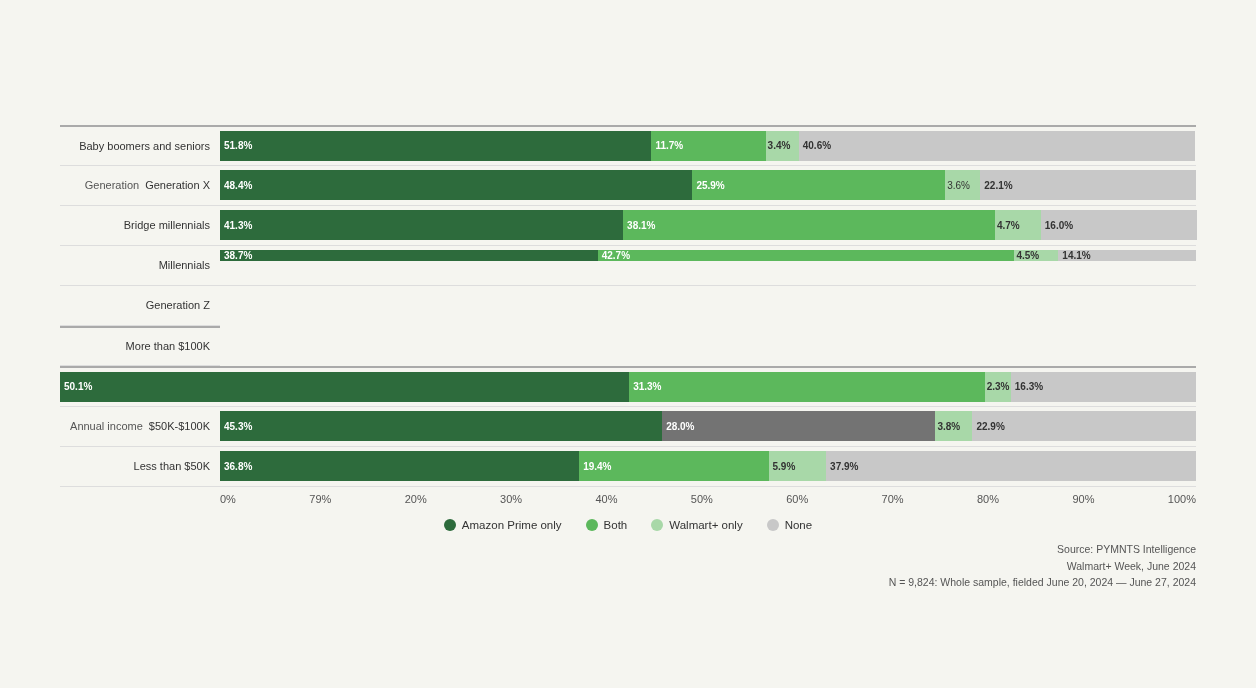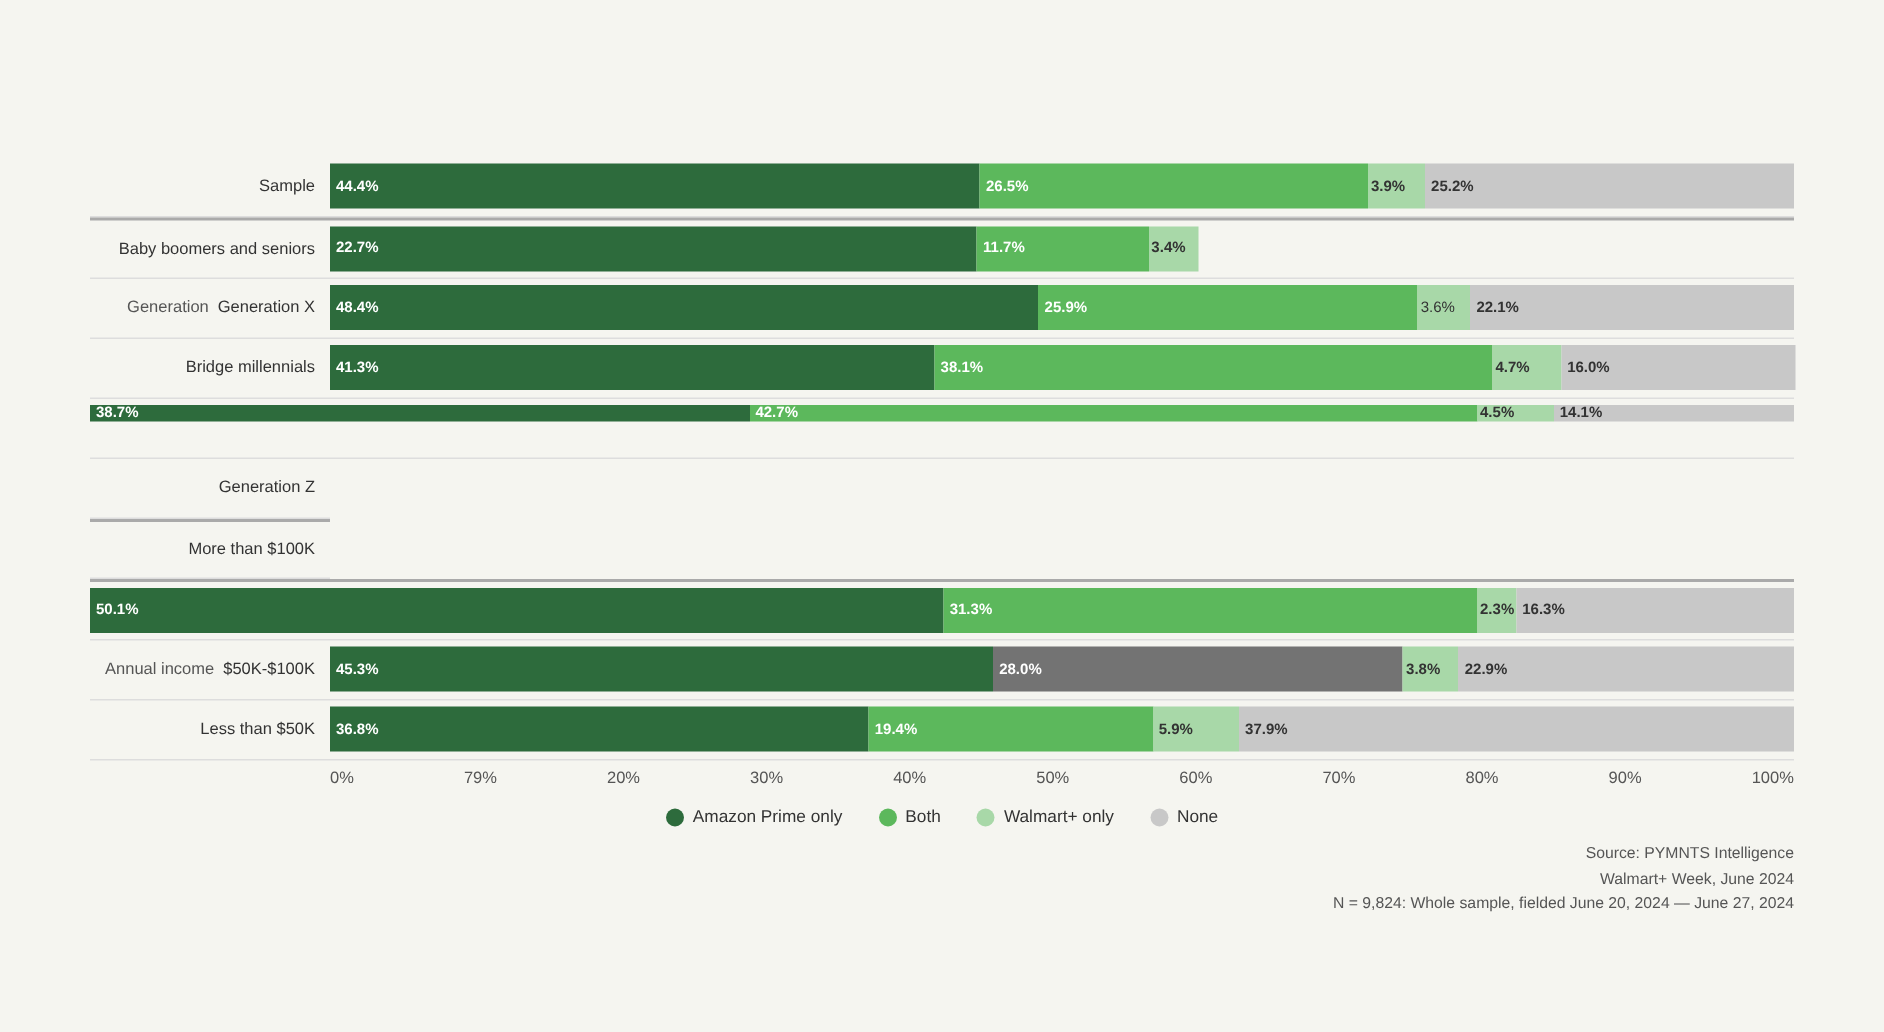--- a/index.html
+++ b/index.html
@@ -94,56 +94,38 @@
 </head>
 <body>
 
 <div class="chart-container">
   <div class="figure-label"></div>
   <div class="chart-title"></div>
   <div class="chart-subtitle"></div>
 
   <div id="bar-chart" style="width:100%;">
 
-  <div style="display: flex; flex-direction: row; align-items: stretch;">
-        <div style="width: 160px; flex-shrink: 0; display: flex; align-items: center; justify-content: flex-end; padding-right: 10px; border-bottom: 1px solid rgb(221, 221, 221); min-height: 40px;">
-          <span class="row-label-text">Sample</span>
-        </div>
-        <div style="flex: 1 1 0%; border-bottom: 1px solid rgb(221, 221, 221); display: flex; align-items: center; min-height: 40px; padding-top: 4px; padding-bottom: 4px;">
-          <div style="display: flex; flex-direction: row; width: 100%; height: 30px; align-items: stretch;">
-            <div style="width: 44.4%; background: rgb(45, 107, 60); display: flex; align-items: center; overflow: visible; flex-shrink: 0;">
-              <span style="font-size: 10px; font-weight: 600; padding-left: 4px; white-space: nowrap; color: rgb(255, 255, 255);">44.4%</span>
-            </div>
-            <div style="width: 26.5%; background: rgb(92, 184, 92); display: flex; align-items: center; overflow: visible; flex-shrink: 0;">
-              <span style="font-size: 10px; font-weight: 600; padding-left: 4px; white-space: nowrap; color: rgb(255, 255, 255);">26.5%</span>
-            </div>
-            <div style="width: 3.9%; background: rgb(168, 216, 168); display: flex; align-items: center; overflow: visible; flex-shrink: 0;">
-              <span style="font-size: 10px; font-weight: 600; padding-left: 2px; white-space: nowrap; color: rgb(51, 51, 51);">3.9%</span>
-            </div>
-            <div style="width: 25.2%; background: rgb(200, 200, 200); display: flex; align-items: center; overflow: visible; flex-shrink: 0;">
-              <span style="font-size: 10px; font-weight: 600; padding-left: 4px; white-space: nowrap; color: rgb(51, 51, 51);">25.2%</span>
-            </div>
-          </div>
-        </div>
-      </div>
       <div style="display: flex; flex-direction: row; align-items: stretch;">
         <div style="width: 160px; flex-shrink: 0; display: flex; align-items: center; justify-content: flex-end; padding-right: 10px; border-bottom: 1px solid rgb(221, 221, 221); min-height: 40px; border-top: 2px solid rgb(170, 170, 170);">
           <span class="row-label-text">Baby boomers and seniors</span>
         </div>
         <div style="flex: 1 1 0%; border-bottom: 1px solid rgb(221, 221, 221); display: flex; align-items: center; min-height: 40px; padding-top: 4px; padding-bottom: 4px; border-top: 2px solid rgb(170, 170, 170);">
           <div style="display: flex; flex-direction: row; width: 100%; height: 30px; align-items: stretch;">
             <div style="width: 44.2%; background: rgb(45, 107, 60); display: flex; align-items: center; overflow: visible; flex-shrink: 0;">
-              <span style="font-size: 10px; font-weight: 600; padding-left: 4px; white-space: nowrap; color: rgb(255, 255, 255);">22.7%</span>
+              <span style="font-size: 10px; font-weight: 600; padding-left: 4px; white-space: nowrap; color: rgb(255, 255, 255);">51.8%</span>
             </div>
             <div style="width: 11.7%; background: rgb(92, 184, 92); display: flex; align-items: center; overflow: visible; flex-shrink: 0;">
               <span style="font-size: 10px; font-weight: 600; padding-left: 4px; white-space: nowrap; color: rgb(255, 255, 255);">11.7%</span>
             </div>
             <div style="width: 3.4%; background: rgb(168, 216, 168); display: flex; align-items: center; overflow: visible; flex-shrink: 0;">
               <span style="font-size: 10px; font-weight: 600; padding-left: 2px; white-space: nowrap; color: rgb(51, 51, 51);">3.4%</span>
             </div>
+            <div style="width: 40.6%; background: rgb(200, 200, 200); display: flex; align-items: center; overflow: visible; flex-shrink: 0;">
+              <span style="font-size: 10px; font-weight: 600; padding-left: 4px; white-space: nowrap; color: rgb(51, 51, 51);">40.6%</span>
+            </div>
           </div>
         </div>
       </div>
       <div style="display: flex; flex-direction: row; align-items: stretch;">
         <div style="width: 160px; flex-shrink: 0; display: flex; align-items: center; justify-content: flex-end; padding-right: 10px; border-bottom: 1px solid rgb(221, 221, 221); min-height: 40px;">
           <span style="font-size: 11px; color: rgb(85, 85, 85); margin-right: 6px;">Generation</span>
           <span class="row-label-text">Generation X</span>
         </div>
         <div style="flex: 1 1 0%; border-bottom: 1px solid rgb(221, 221, 221); display: flex; align-items: center; min-height: 40px; padding-top: 4px; padding-bottom: 4px;">
           <div style="display: flex; flex-direction: row; width: 100%; height: 30px; align-items: stretch;">
@@ -177,20 +159,23 @@
             <div style="width: 4.7%; background: rgb(168, 216, 168); display: flex; align-items: center; overflow: visible; flex-shrink: 0;">
               <span style="font-size: 10px; font-weight: 600; padding-left: 2px; white-space: nowrap; color: rgb(51, 51, 51);">4.7%</span>
             </div>
             <div style="width: 16%; background: rgb(200, 200, 200); display: flex; align-items: center; overflow: visible; flex-shrink: 0;">
               <span style="font-size: 10px; font-weight: 600; padding-left: 4px; white-space: nowrap; color: rgb(51, 51, 51);">16.0%</span>
             </div>
           </div>
         </div>
       </div>
       <div style="display: flex; flex-direction: row; align-items: stretch;">
+        <div style="width: 160px; flex-shrink: 0; display: flex; align-items: center; justify-content: flex-end; padding-right: 10px; border-bottom: 1px solid rgb(221, 221, 221); min-height: 40px;">
+          <span class="row-label-text">Millennials</span>
+        </div>
         <div style="flex: 1 1 0%; border-bottom: 1px solid rgb(221, 221, 221); display: flex; align-items: center; min-height: 40px; padding-top: 4px; padding-bottom: 4px;">
           <div style="display: flex; flex-direction: row; width: 100%; height: 30px; align-items: flex-start;">
             <div style="width: 38.7%; background: rgb(45, 107, 60); display: flex; align-items: center; overflow: visible; flex-shrink: 0;">
               <span style="font-size: 10px; font-weight: 600; padding-left: 4px; white-space: nowrap; color: rgb(255, 255, 255);">38.7%</span>
             </div>
             <div style="width: 42.7%; background: rgb(92, 184, 92); display: flex; align-items: center; overflow: visible; flex-shrink: 0;">
               <span style="font-size: 10px; font-weight: 600; padding-left: 4px; white-space: nowrap; color: rgb(255, 255, 255);">42.7%</span>
             </div>
             <div style="width: 4.5%; background: rgb(168, 216, 168); display: flex; align-items: center; overflow: visible; flex-shrink: 0;">
               <span style="font-size: 10px; font-weight: 600; padding-left: 2px; white-space: nowrap; color: rgb(51, 51, 51);">4.5%</span>

